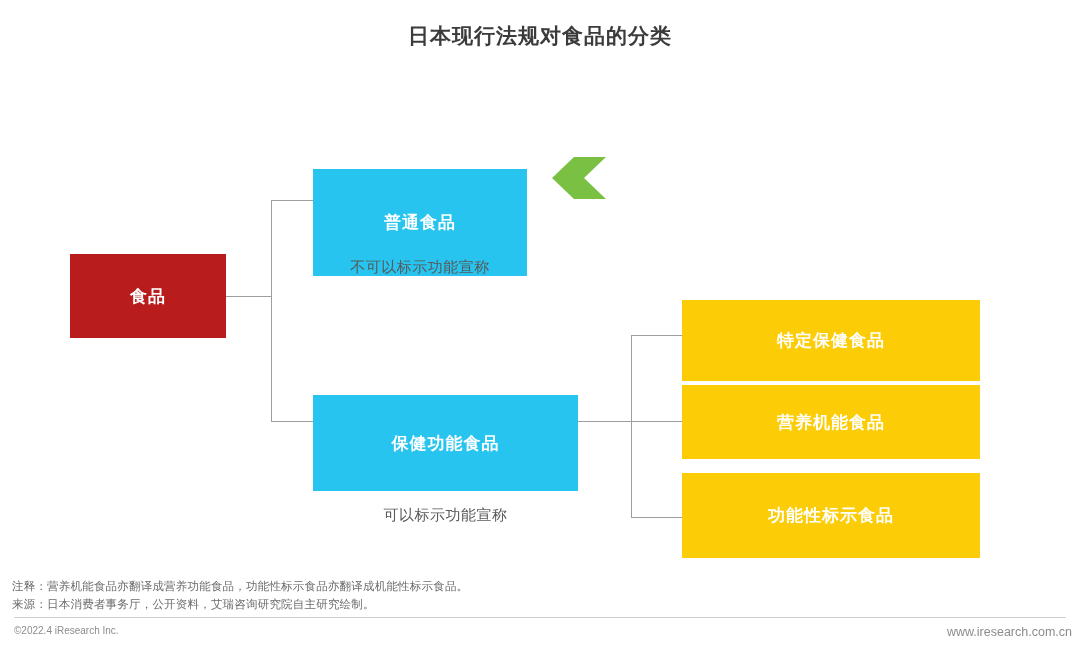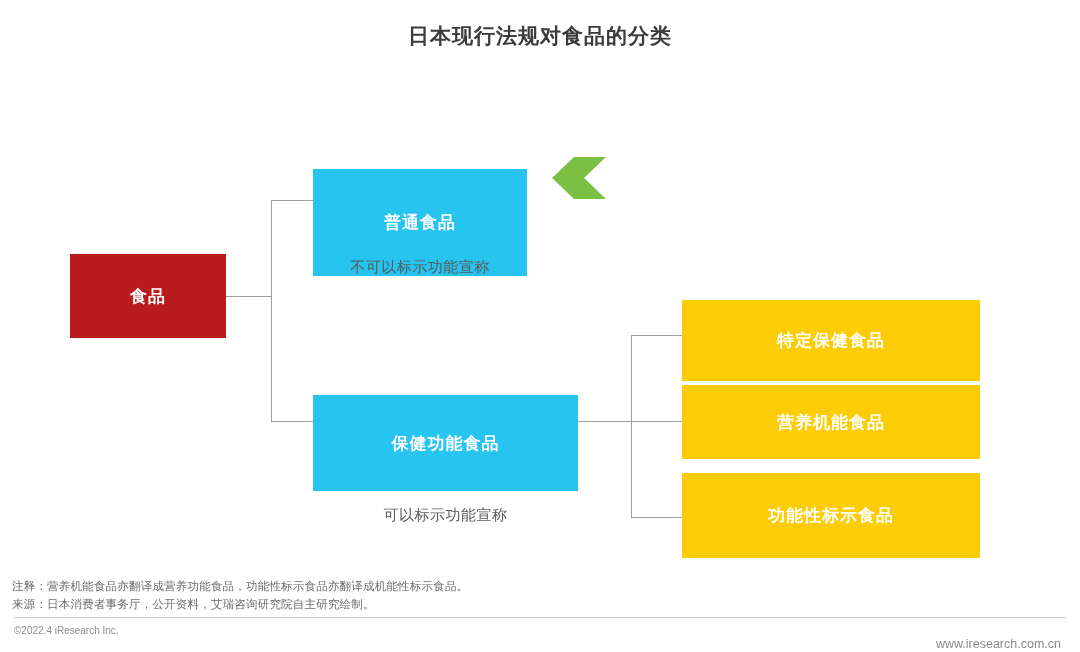--- a/index.html
+++ b/index.html
@@ -132,25 +132,24 @@
   }
   #footer-copyright {
     position: absolute;
     left: 14px;
     top: 625px;
     font-size: 10px;
     color: #8c8c8c;
   }
   #footer-url {
     position: absolute;
-    right: 19px;
+    right: 8px;
     top: 625px;
     font-size: 12.5px;
     color: #8c8c8c;
-    margin-top: 12px;
   }
 </style>
 </head>
 <body>
 
 <div id="stage">
 
   <div class="page-title">日本现行法规对食品的分类</div>
 
   <div class="line h" id="l1"></div>

